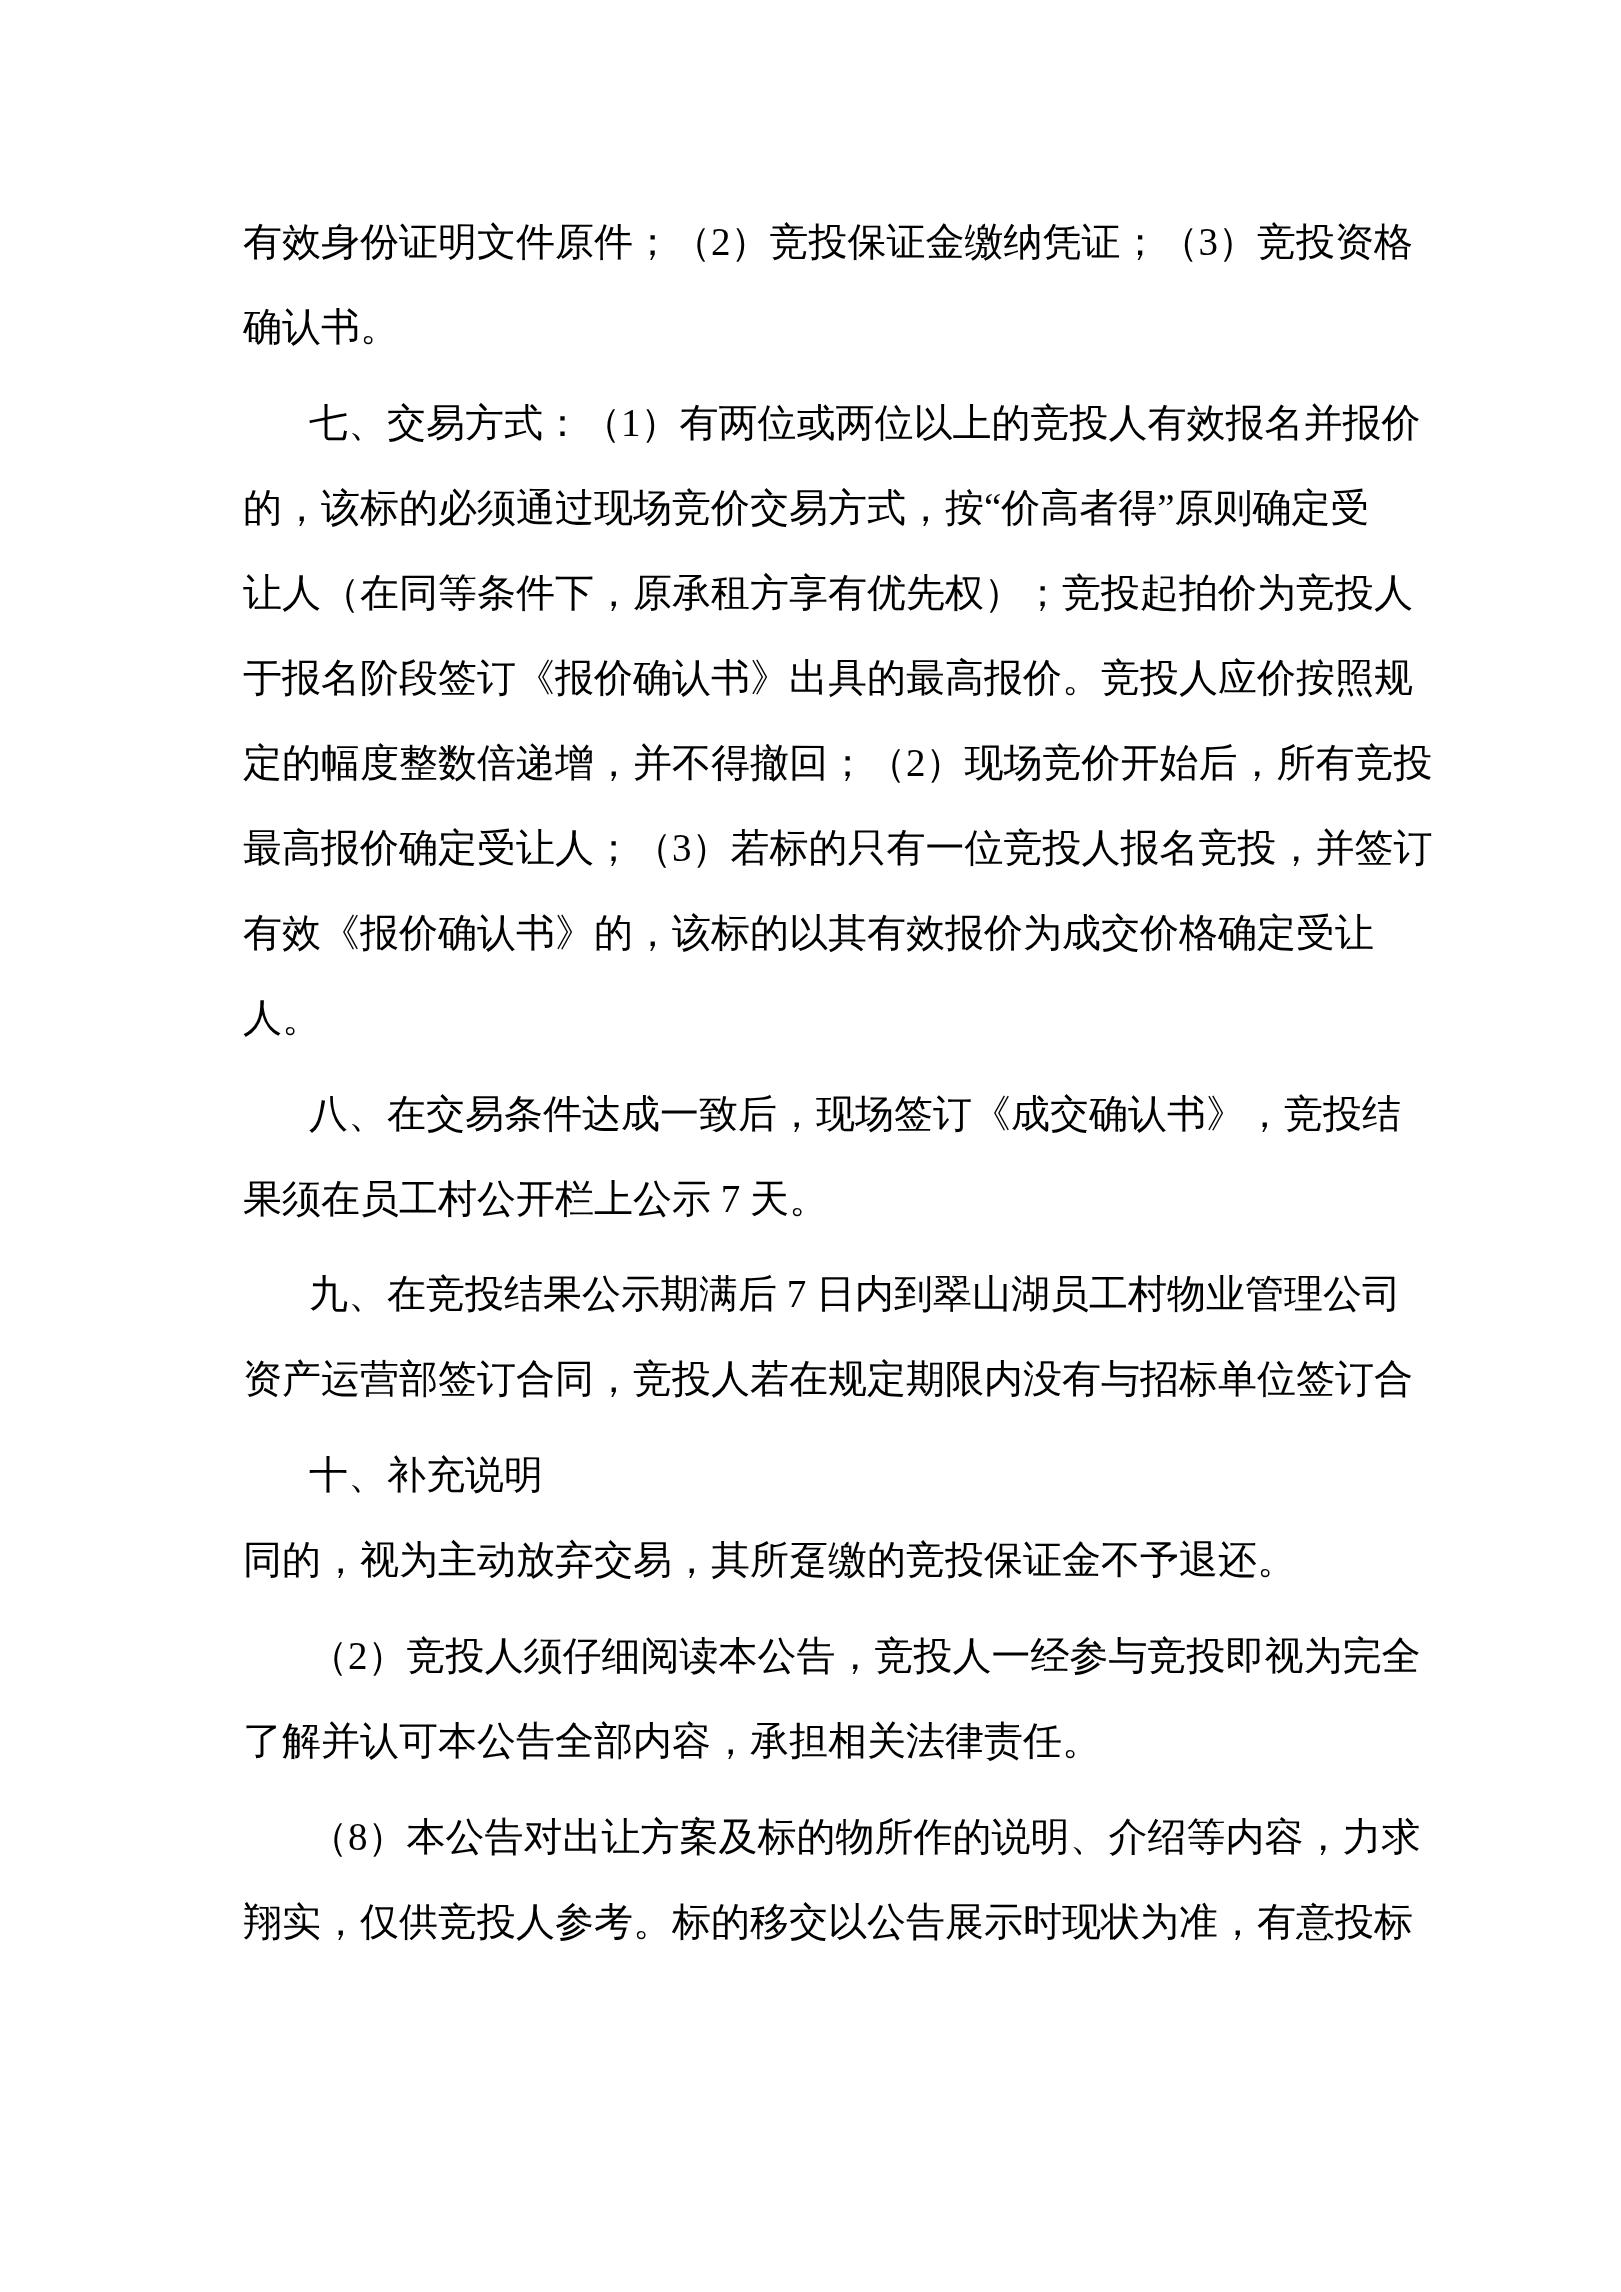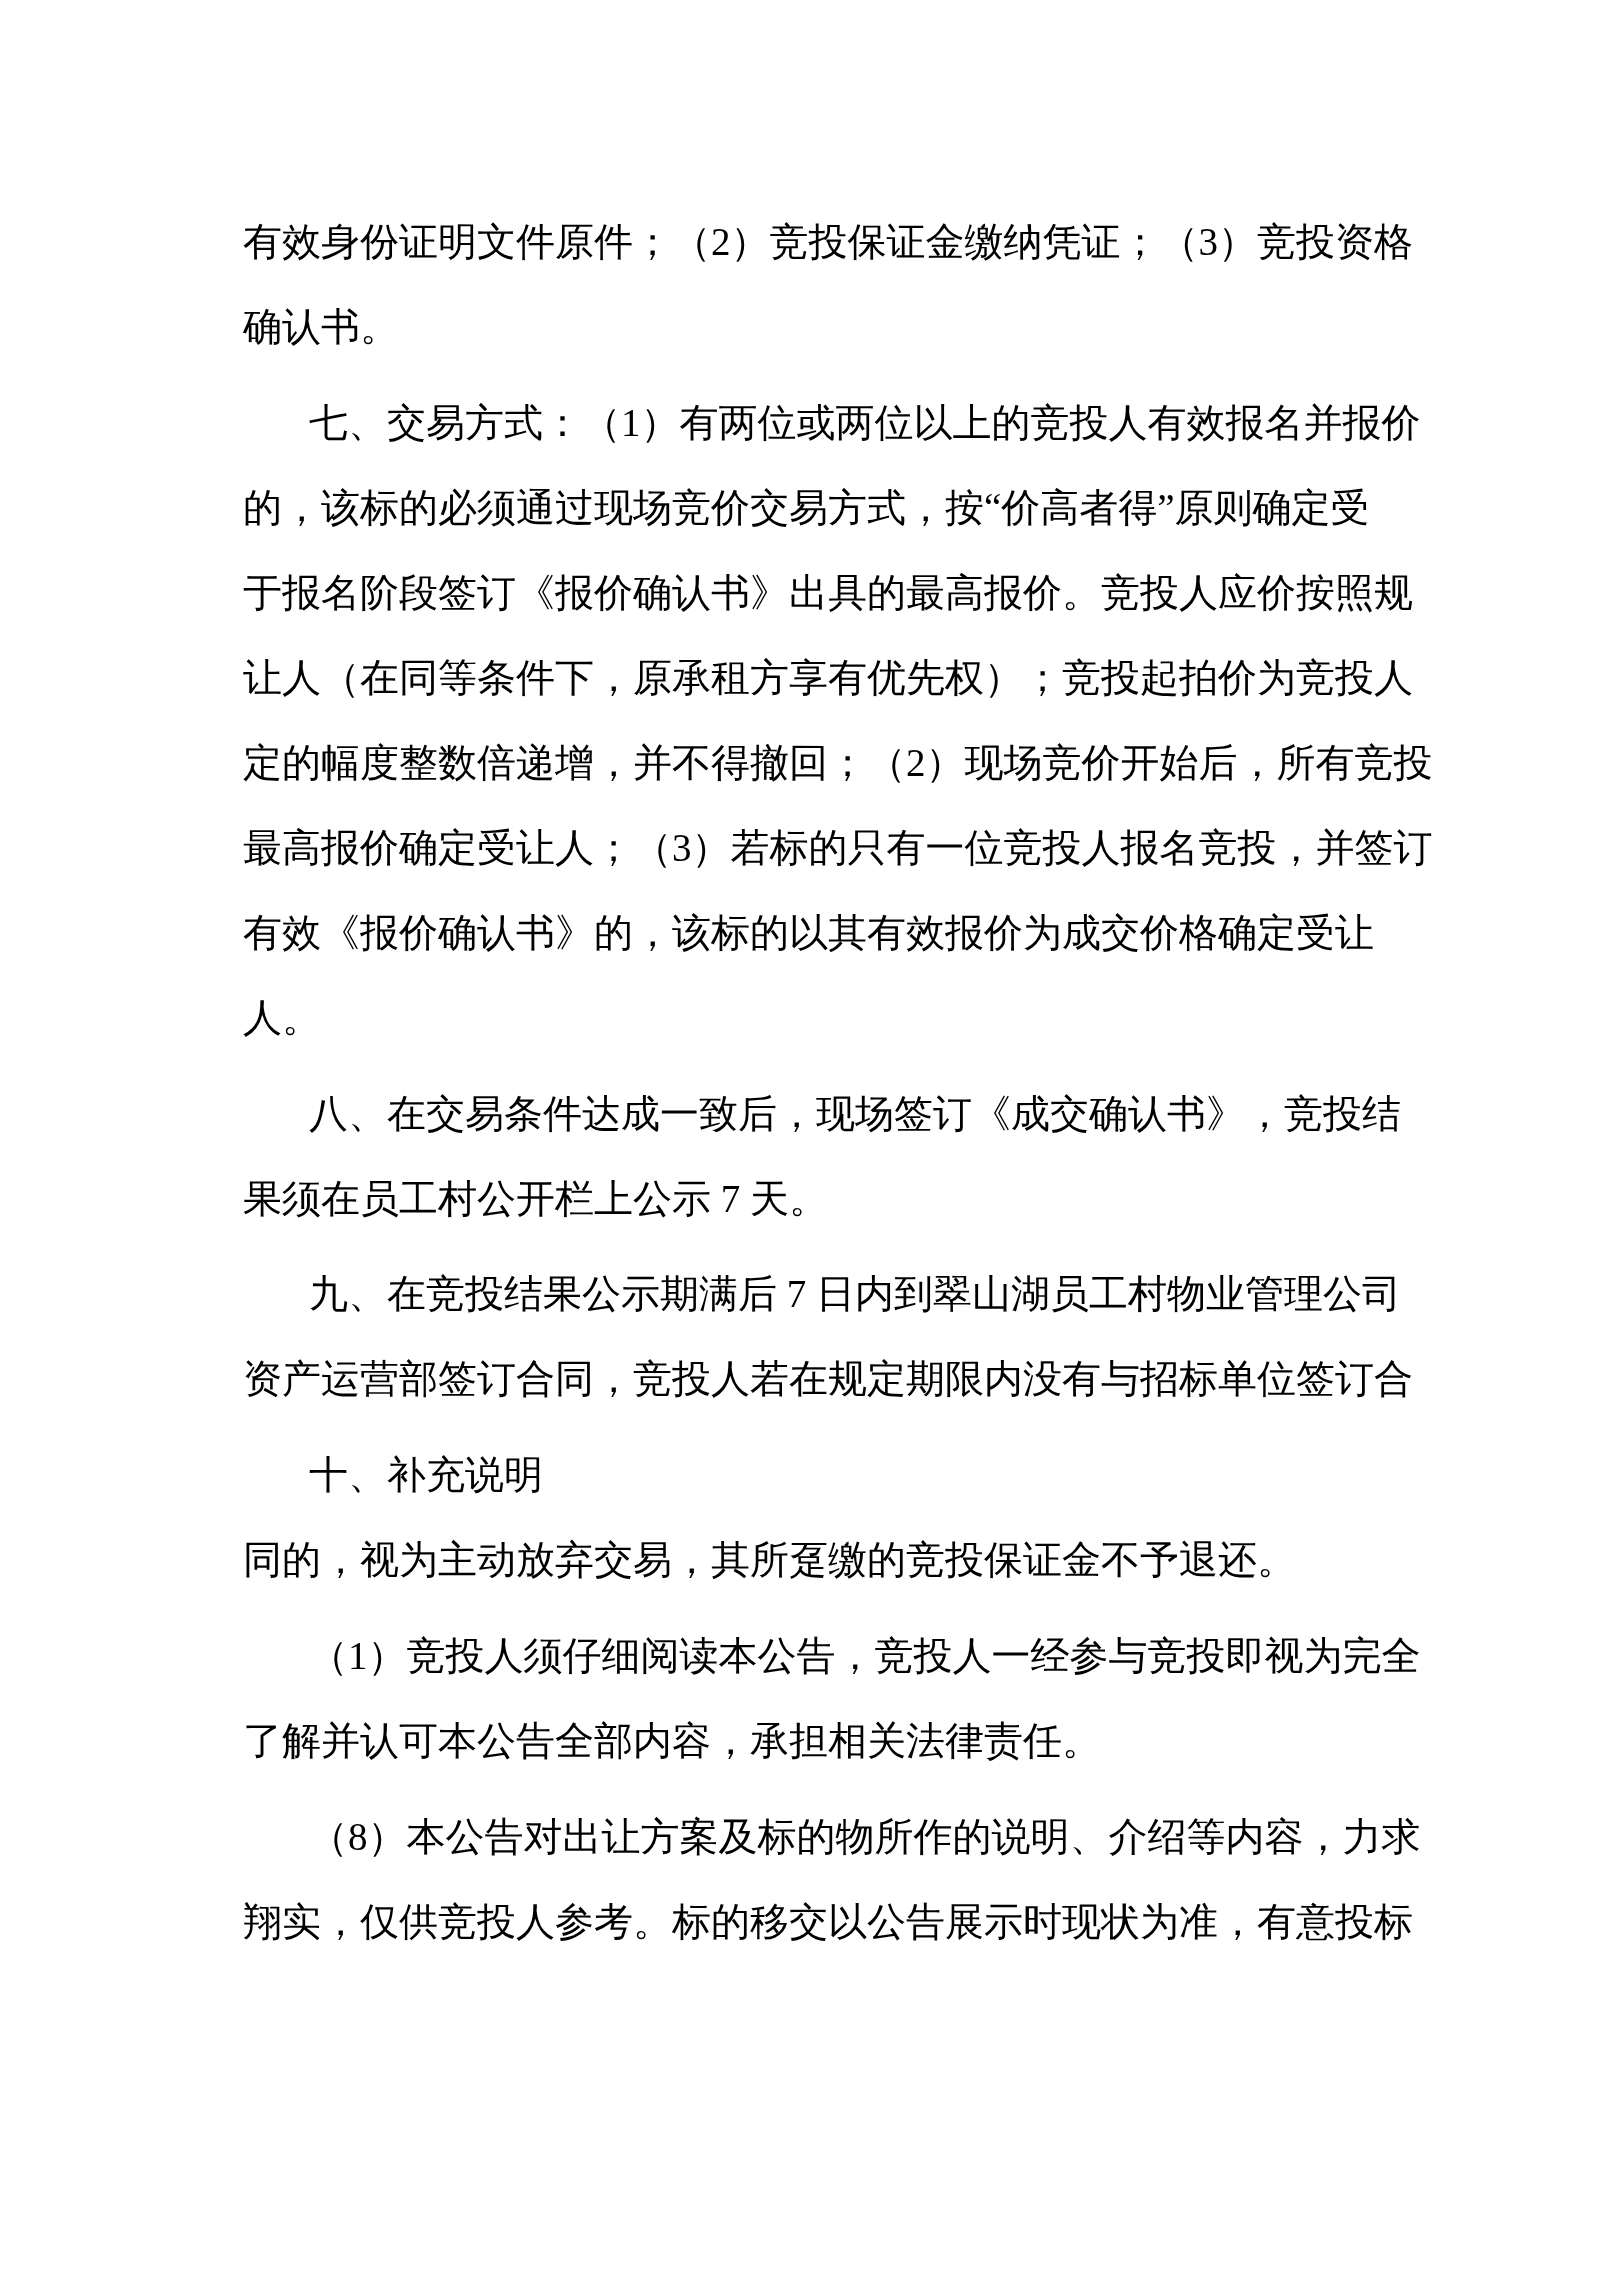--- a/index.html
+++ b/index.html
@@ -47,37 +47,37 @@
 <body>
 
 <div class="page" style="background: rgb(255, 255, 255); color: rgb(0, 0, 0);">
   <div class="content">
 
     <div class="line"><span class="b"></span><span>有效身份证明文件原件；（2）竞投保证金缴纳凭证；（3）竞投资格</span></div>
     <div class="line"><span class="b"></span><span>确认书。</span></div>
 
     <div class="line indent psp"><span class="b">七、交易方式：</span><span>（1）有两位或两位以上的竞投人有效报名并报价</span></div>
     <div class="line"><span class="b"></span><span>的，该标的必须通过现场竞价交易方式，按“价高者得”原则确定受</span></div>
+    <div class="line"><span class="b"></span><span>让人（在同等条件下，原承租方享有优先权）；竞投起拍价为竞投人</span></div>
     <div class="line"><span class="b"></span><span>于报名阶段签订《报价确认书》出具的最高报价。竞投人应价按照规</span></div>
-    <div class="line"><span class="b"></span><span>让人（在同等条件下，原承租方享有优先权）；竞投起拍价为竞投人</span></div>
     <div class="line"><span class="b"></span><span>定的幅度整数倍递增，并不得撤回；（2）现场竞价开始后，所有竞投</span></div>
     <div class="line"><span class="b"></span><span>最高报价确定受让人；（3）若标的只有一位竞投人报名竞投，并签订</span></div>
     <div class="line"><span class="b"></span><span>有效《报价确认书》的，该标的以其有效报价为成交价格确定受让</span></div>
     <div class="line"><span class="b"></span><span>人。</span></div>
 
     <div class="line indent psp"><span class="b"></span><span>八、在交易条件达成一致后，现场签订《成交确认书》，竞投结</span></div>
     <div class="line"><span class="b"></span><span>果须在员工村公开栏上公示 7 天。</span></div>
 
     <div class="line indent psp"><span class="b"></span><span>九、在竞投结果公示期满后 7 日内到翠山湖员工村物业管理公司</span></div>
     <div class="line"><span class="b"></span><span>资产运营部签订合同，竞投人若在规定期限内没有与招标单位签订合</span></div>
     <div class="line indent psp"><span class="b">十、补充说明</span><span></span></div>
 
     <div class="line"><span class="b"></span><span>同的，视为主动放弃交易，其所趸缴的竞投保证金不予退还。</span></div>
 
-    <div class="line indent psp"><span class="b"></span><span>（1）竞投人须仔细阅读本公告，竞投人一经参与竞投即视为完全</span></div>
+    <div class="line indent psp"><span class="b"></span><span>（2）竞投人须仔细阅读本公告，竞投人一经参与竞投即视为完全</span></div>
     <div class="line"><span class="b"></span><span>了解并认可本公告全部内容，承担相关法律责任。</span></div>
 
     <div class="line indent psp"><span class="b"></span><span>（8）本公告对出让方案及标的物所作的说明、介绍等内容，力求</span></div>
     <div class="line"><span class="b"></span><span>翔实，仅供竞投人参考。标的移交以公告展示时现状为准，有意投标</span></div>
 
   </div>
 </div>
 
 
 </body></html>

